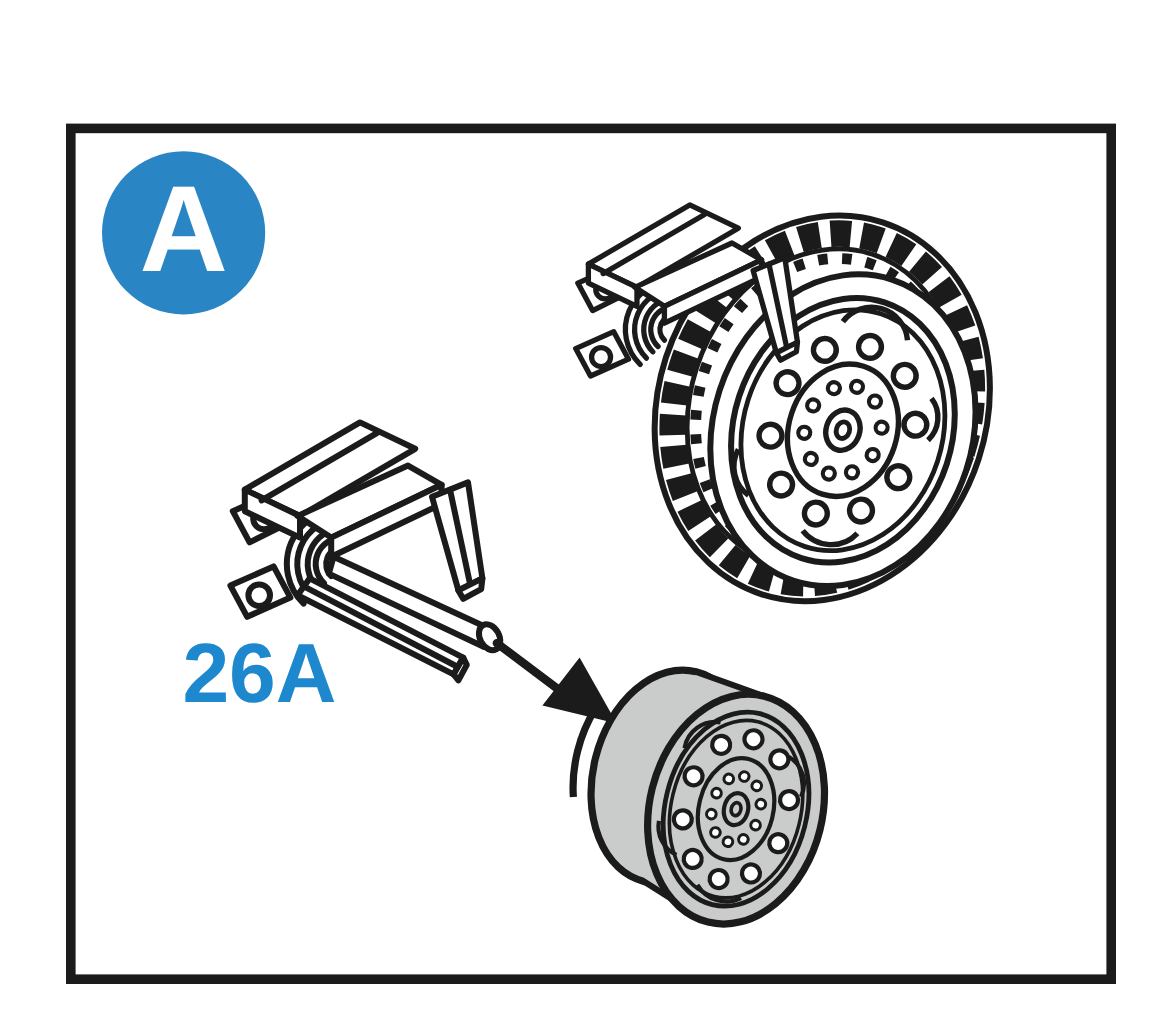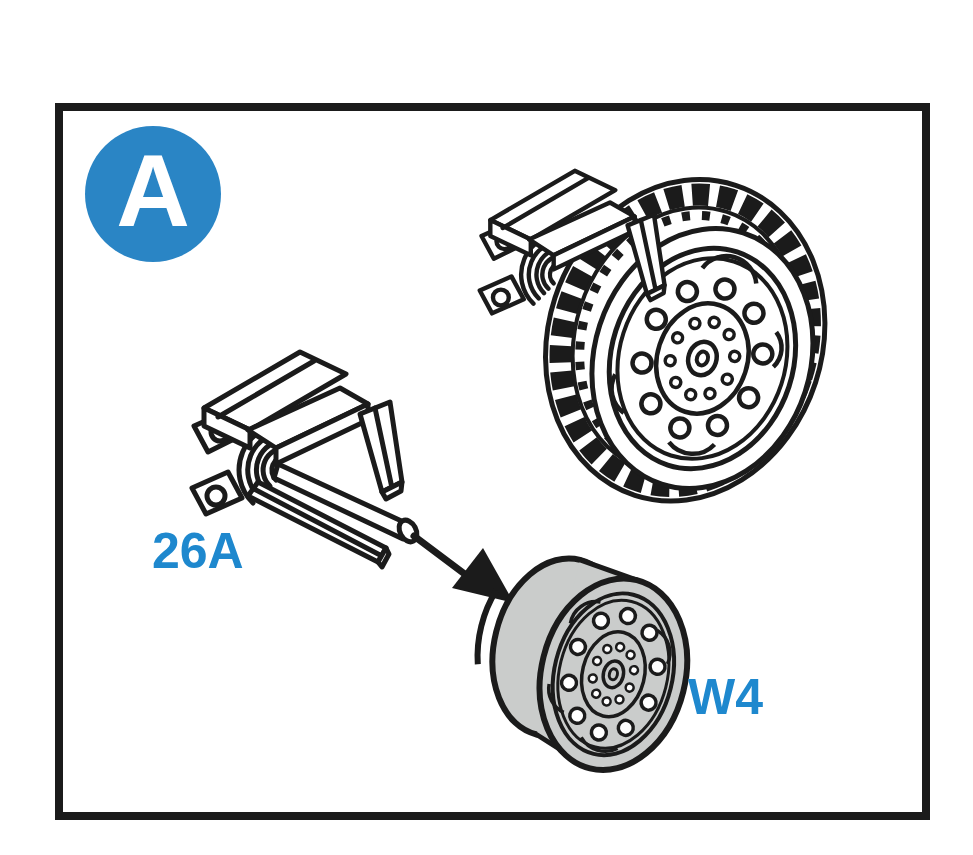--- a/index.html
+++ b/index.html
@@ -43,21 +43,21 @@
   .step-badge span{
     color:#ffffff;
     font-weight:bold;
     font-size:102px;
     line-height:1;
     transform:translateY(-3px);
   }
   .part-label{
     position:absolute;
     font-weight:bold;
-    font-size:50px;
+    font-size:70px;
     line-height:1;
     color:#1E88CE;
     white-space:pre;
   }
   .label-26a{left:152px;top:526px;}
   .label-w4{left:688px;top:672px;}
 </style>
 </head>
 <body>
 
@@ -210,15 +210,14 @@
       <ellipse class="nf" cx="616" cy="667" rx="10" ry="13.5" stroke-width="3.5"></ellipse>
       <ellipse class="nf" cx="616" cy="667" rx="4" ry="5.5" stroke-width="3"></ellipse>
     </g>
   </svg>
 
   <div class="step-badge">
     <span>A</span>
   </div>
 
   <div class="part-label label-26a">26A</div>
-  <div class="part-label label-w4">W4</div>
 
 </div>
 
 </body></html>

